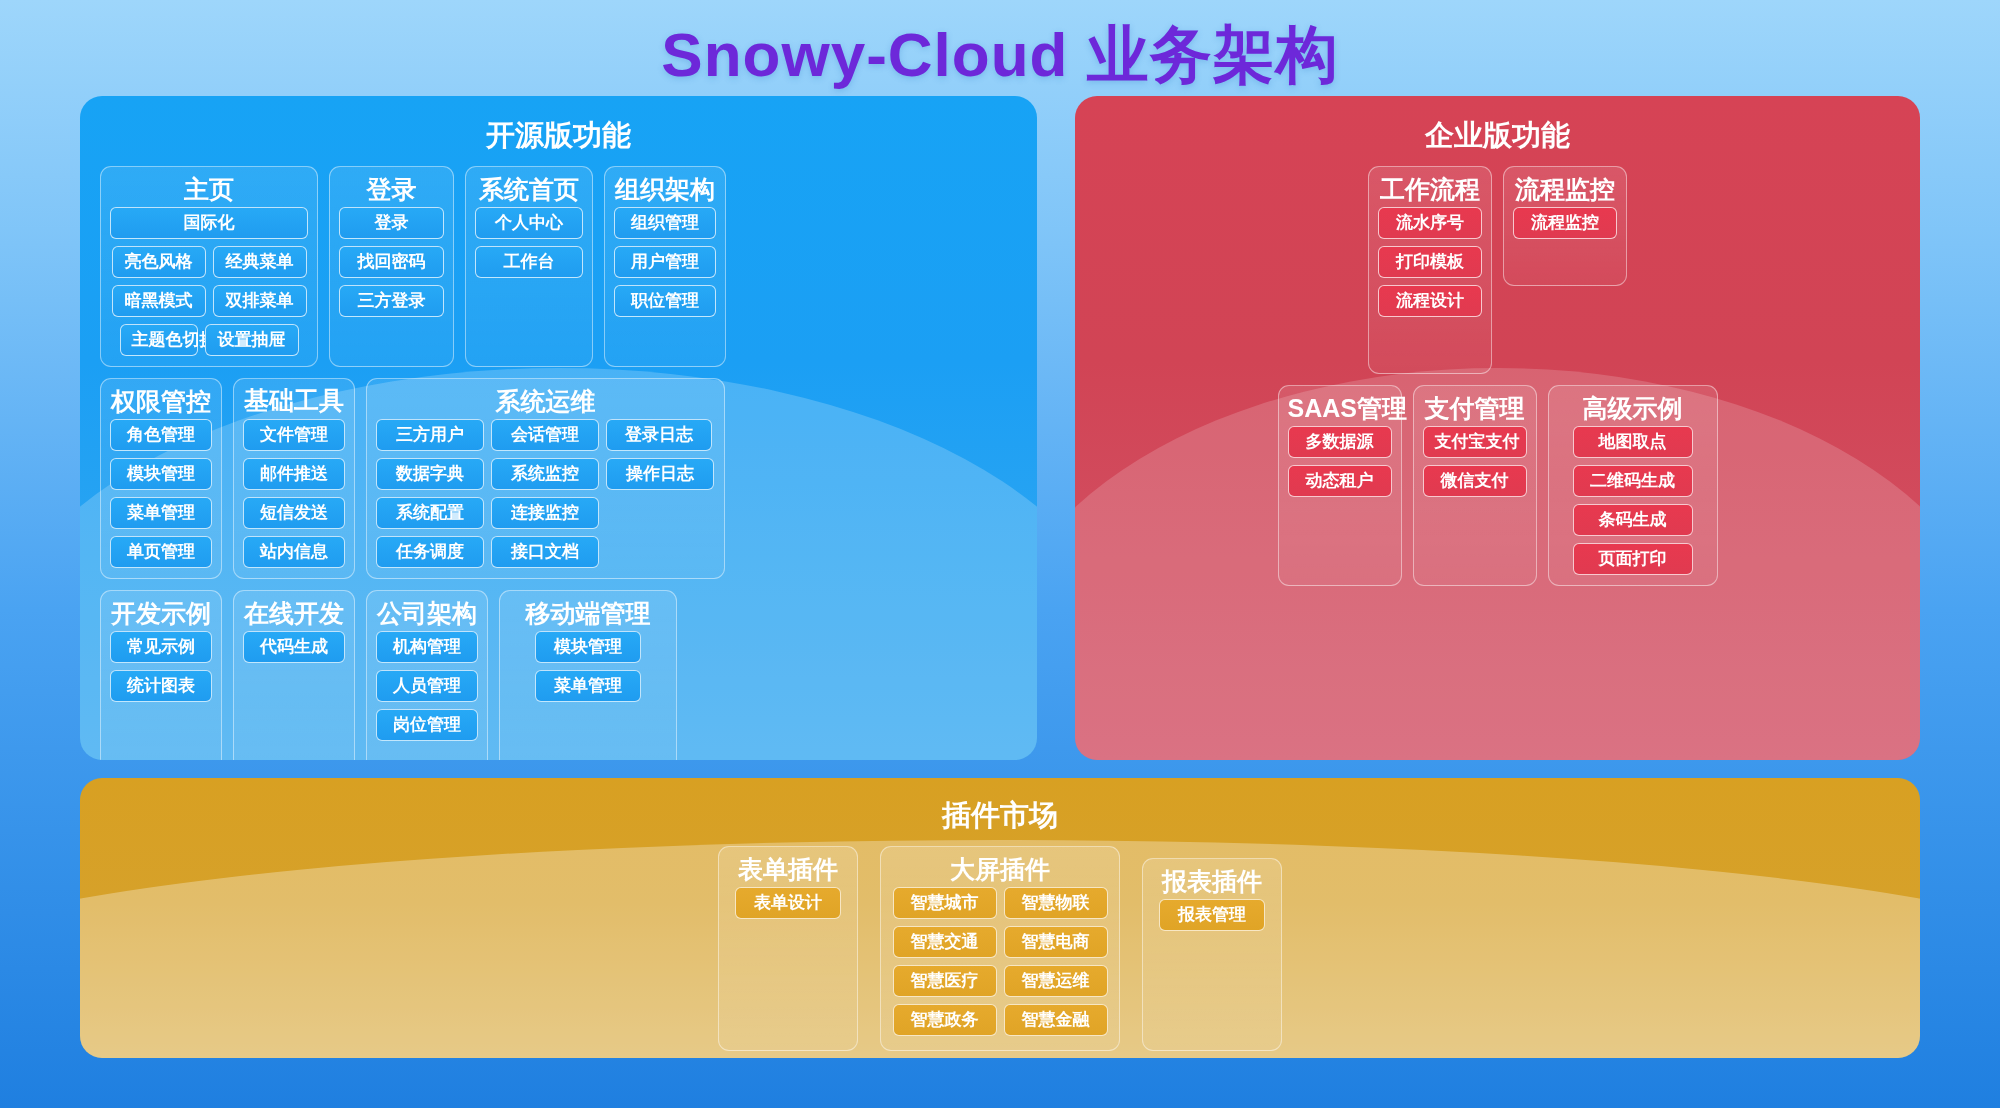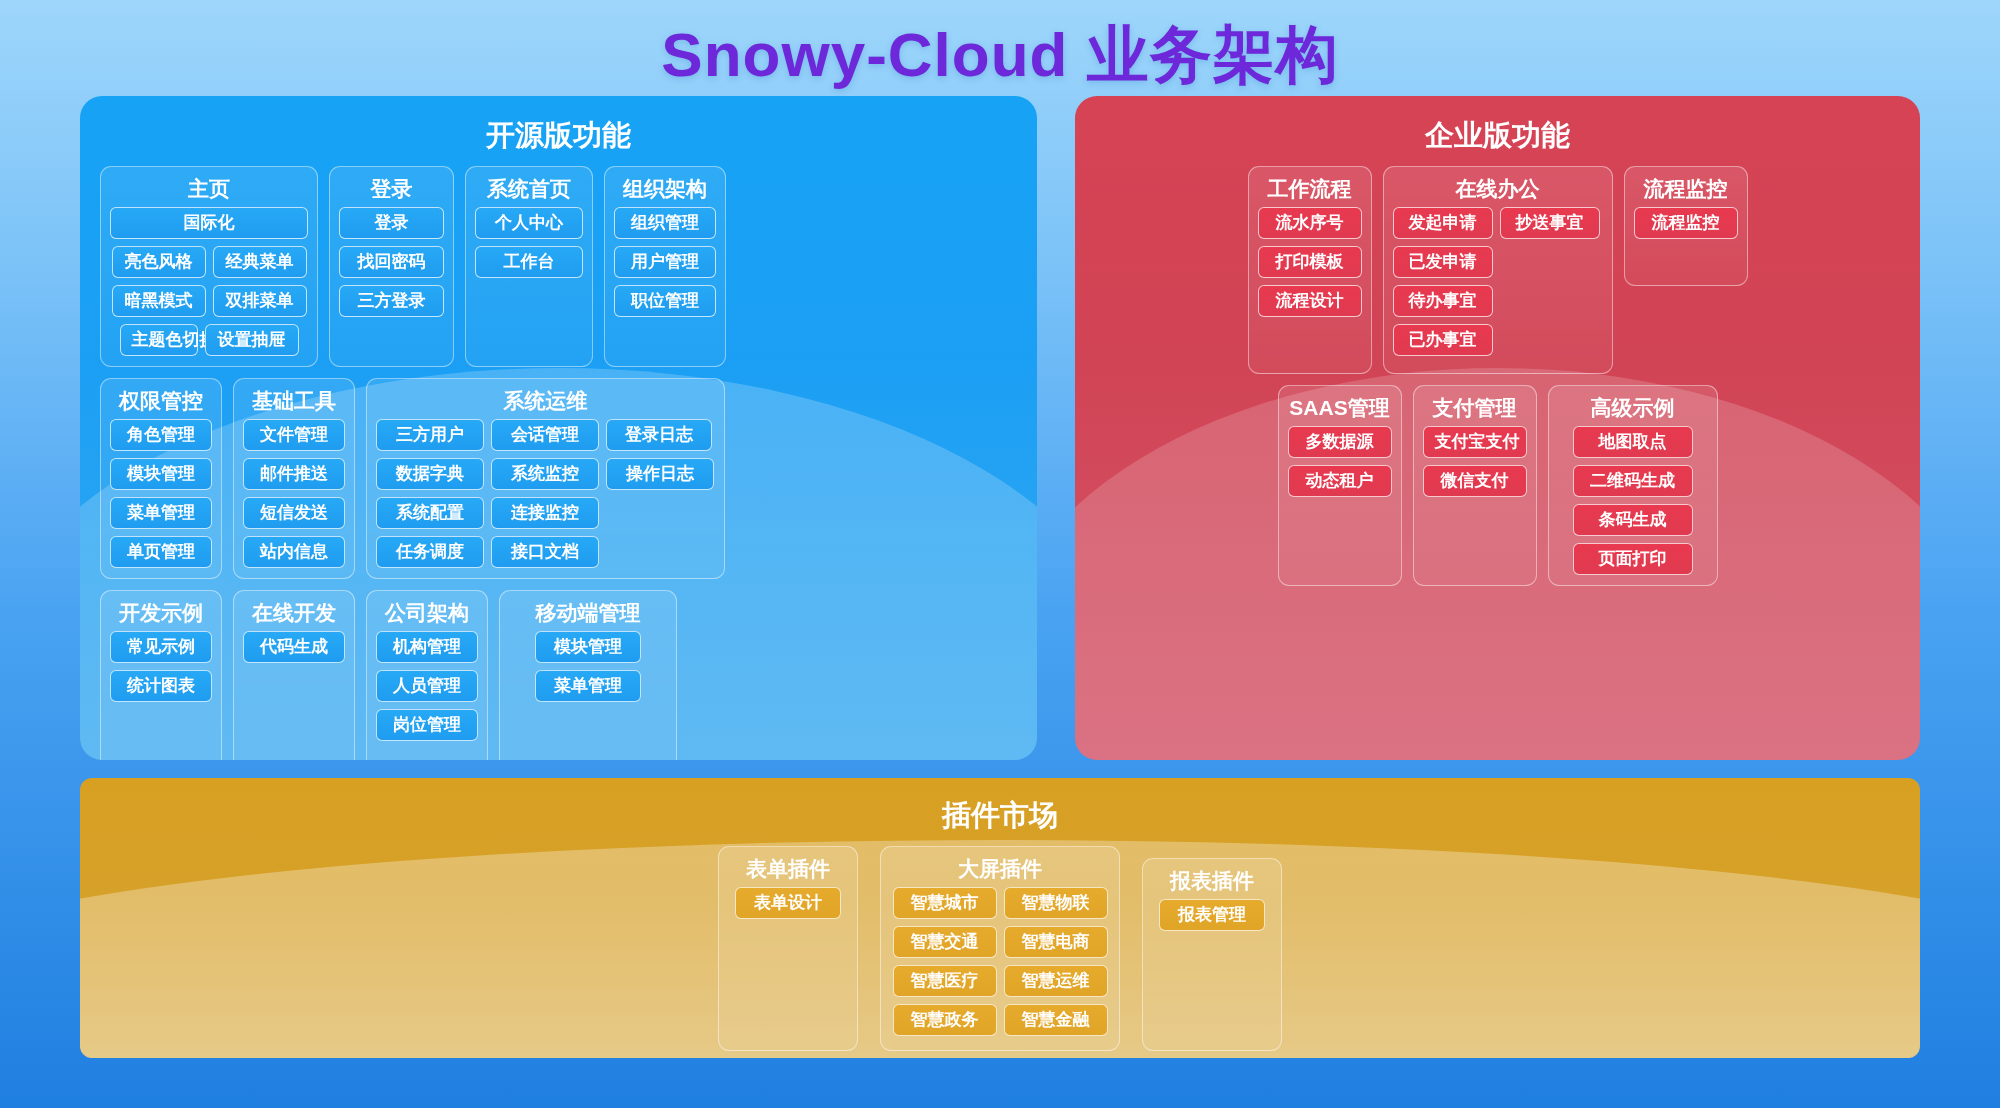--- a/index.html
+++ b/index.html
@@ -36,21 +36,21 @@
     border-radius:22px;
     position:relative;
     overflow:hidden;
     padding:14px 20px 20px 20px;
   }
   .panel-open{ flex:0 0 957px; background:linear-gradient(180deg,#17a3f5 0%,#1b9ff4 40%,#38a9f0 100%); }
   .panel-ent { flex:1 1 auto; background:linear-gradient(180deg,#d64355 0%,#d14455 40%,#d3566a 100%); }
   .panel-plugin{
     margin:18px 80px 0 80px;
     height:280px;
-    border-radius:12px;
+    border-radius:22px;
     position:relative;
     overflow:hidden;
     background:linear-gradient(180deg,#d8a022 0%,#d6a12a 45%,#dcb354 100%);
     padding:12px 20px 18px 20px;
   }
   
   .sweep{
     position:absolute;
     left:-10%;
     width:120%;
@@ -81,21 +81,21 @@
   .group{
     border-radius:11px;
     border:1px solid rgba(255,255,255,.45);
     padding:4px 9px 10px 9px;
     display:flex;
     flex-direction:column;
   }
   .group-title{
     text-align:center;
     color:#fff;
-    font-size:21px;
+    font-size:25px;
     font-weight:bold;
     line-height:36px;
     white-space:nowrap;
   }
   .items{ display:flex; flex-wrap:wrap; gap:7px; justify-content:center; }
   .item{
     border-radius:6px;
     border:1px solid rgba(255,255,255,.72);
     color:#fff;
     font-size:17px;
@@ -293,32 +293,20 @@
       <div class="grow">
         <div class="group w-flow h-er1">
           <div class="group-title">工作流程</div>
           <div class="items">
             <div class="item" style="width:100%">流水序号</div>
             <div class="item" style="width:100%">打印模板</div>
             <div class="item" style="width:100%">流程设计</div>
           </div>
         </div>
 
-        <div class="group w-office h-er1">
-          <div class="group-title">在线办公</div>
-          <div class="items" style="justify-content:flex-start">
-            <div class="item" style="width:100px">发起申请</div>
-            <div class="item" style="width:100px">抄送事宜</div>
-            <div class="item" style="width:100px">已发申请</div>
-            <div style="width:100px"></div>
-            <div class="item" style="width:100px">待办事宜</div>
-            <div style="width:100px"></div>
-            <div class="item" style="width:100px">已办事宜</div>
-          </div>
-        </div>
 
         <div class="group w-monitor" style="min-height:120px;align-self:flex-start">
           <div class="group-title">流程监控</div>
           <div class="items">
             <div class="item" style="width:100%">流程监控</div>
           </div>
         </div>
       </div>
 
       <div class="grow">

